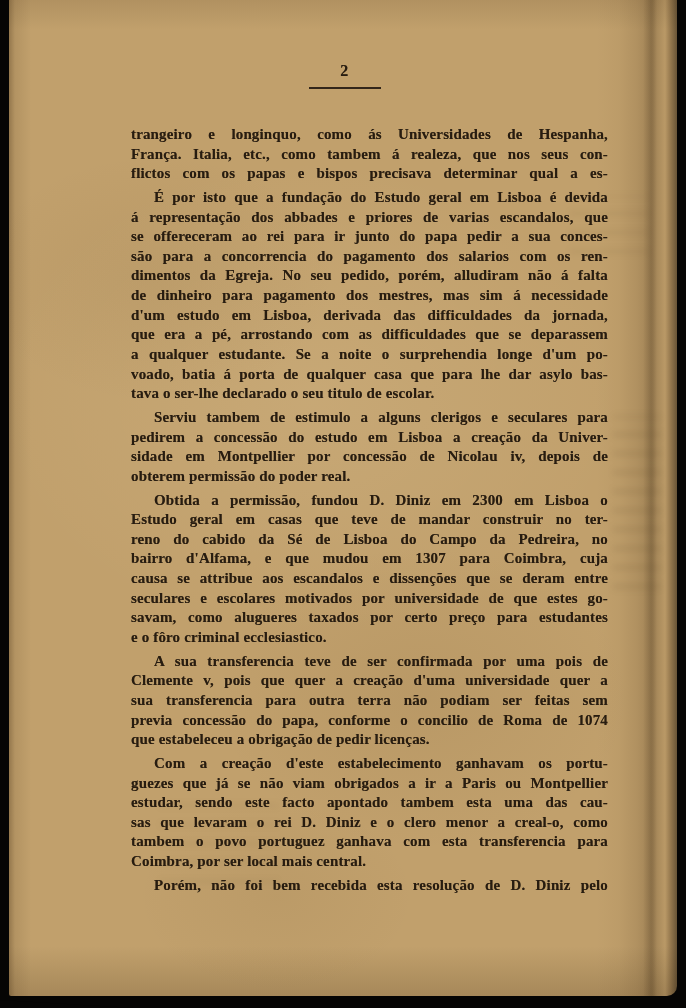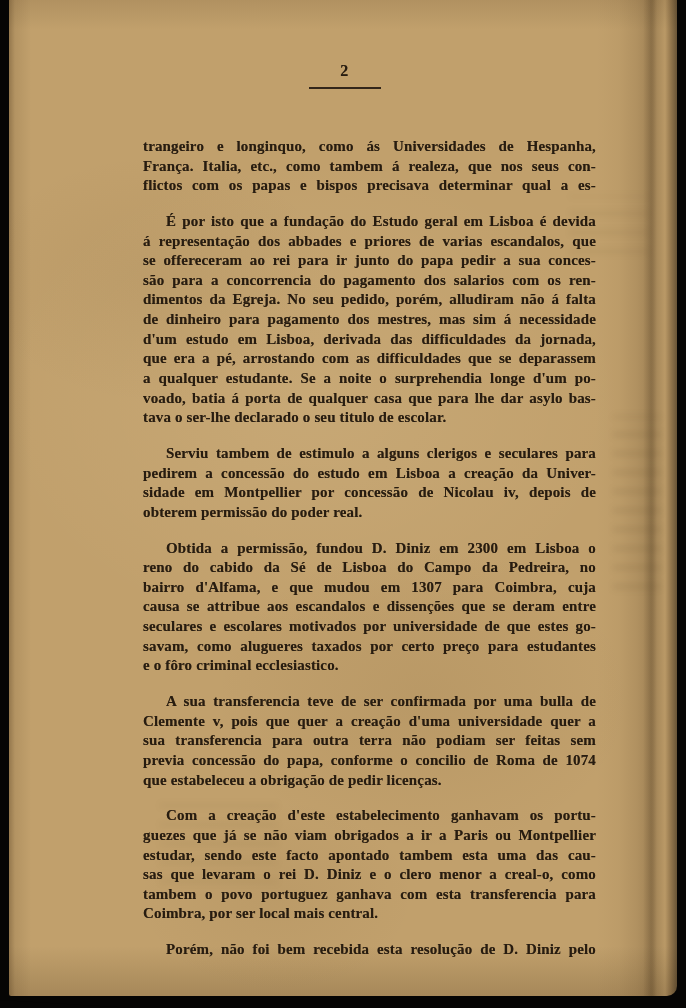--- a/index.html
+++ b/index.html
@@ -77,21 +77,21 @@
     box-shadow:0 0 0.5px rgba(39,28,16,0.6);
   }
   .text-block{
     position:absolute;left:118px;top:121px;width:485px;
     color:var(--ink);
     font-size:15px;font-weight:bold;
     line-height:19.65px;
     letter-spacing:0.15px;
     text-shadow:0 0 0.5px rgba(39,28,16,0.5);
   }
-  .paragraph{margin:16px;padding:0;}
+  .paragraph{margin:4px;padding:0;}
   .line{
     text-align:justify;
     text-align-last:justify;
     white-space:normal;
     height:19.65px;overflow:visible;
   }
   .line.last{text-align-last:left;}
   .line.first{text-indent:23px;}
 </style>
 </head>
@@ -128,29 +128,30 @@
           <div class="line last">tava o ser-lhe declarado o seu titulo de escolar.</div>
         </div>
         <div class="paragraph">
           <div class="line first">Serviu tambem de estimulo a alguns clerigos e seculares para</div>
           <div class="line">pedirem a concessão do estudo em Lisboa a creação da Univer-</div>
           <div class="line">sidade em Montpellier por concessão de Nicolau iv, depois de</div>
           <div class="line last">obterem permissão do poder real.</div>
         </div>
         <div class="paragraph">
           <div class="line first">Obtida a permissão, fundou D. Diniz em 2300 em Lisboa o</div>
+          <div class="line">Estudo geral em casas que teve de mandar construir no ter-</div>
           <div class="line">reno do cabido da Sé de Lisboa do Campo da Pedreira, no</div>
           <div class="line">bairro d'Alfama, e que mudou em 1307 para Coimbra, cuja</div>
           <div class="line">causa se attribue aos escandalos e dissenções que se deram entre</div>
           <div class="line">seculares e escolares motivados por universidade de que estes go-</div>
           <div class="line">savam, como alugueres taxados por certo preço para estudantes</div>
           <div class="line last">e o fôro criminal ecclesiastico.</div>
         </div>
         <div class="paragraph">
-          <div class="line first">A sua transferencia teve de ser confirmada por uma bulla de</div>
+          <div class="line first">A sua transferencia teve de ser confirmada por uma pois de</div>
           <div class="line">Clemente v, pois que quer a creação d'uma universidade quer a</div>
           <div class="line">sua transferencia para outra terra não podiam ser feitas sem</div>
           <div class="line">previa concessão do papa, conforme o concilio de Roma de 1074</div>
           <div class="line last">que estabeleceu a obrigação de pedir licenças.</div>
         </div>
         <div class="paragraph">
           <div class="line first">Com a creação d'este estabelecimento ganhavam os portu-</div>
           <div class="line">guezes que já se não viam obrigados a ir a Paris ou Montpellier</div>
           <div class="line">estudar, sendo este facto apontado tambem esta uma das cau-</div>
           <div class="line">sas que levaram o rei D. Diniz e o clero menor a creal-o, como</div>

